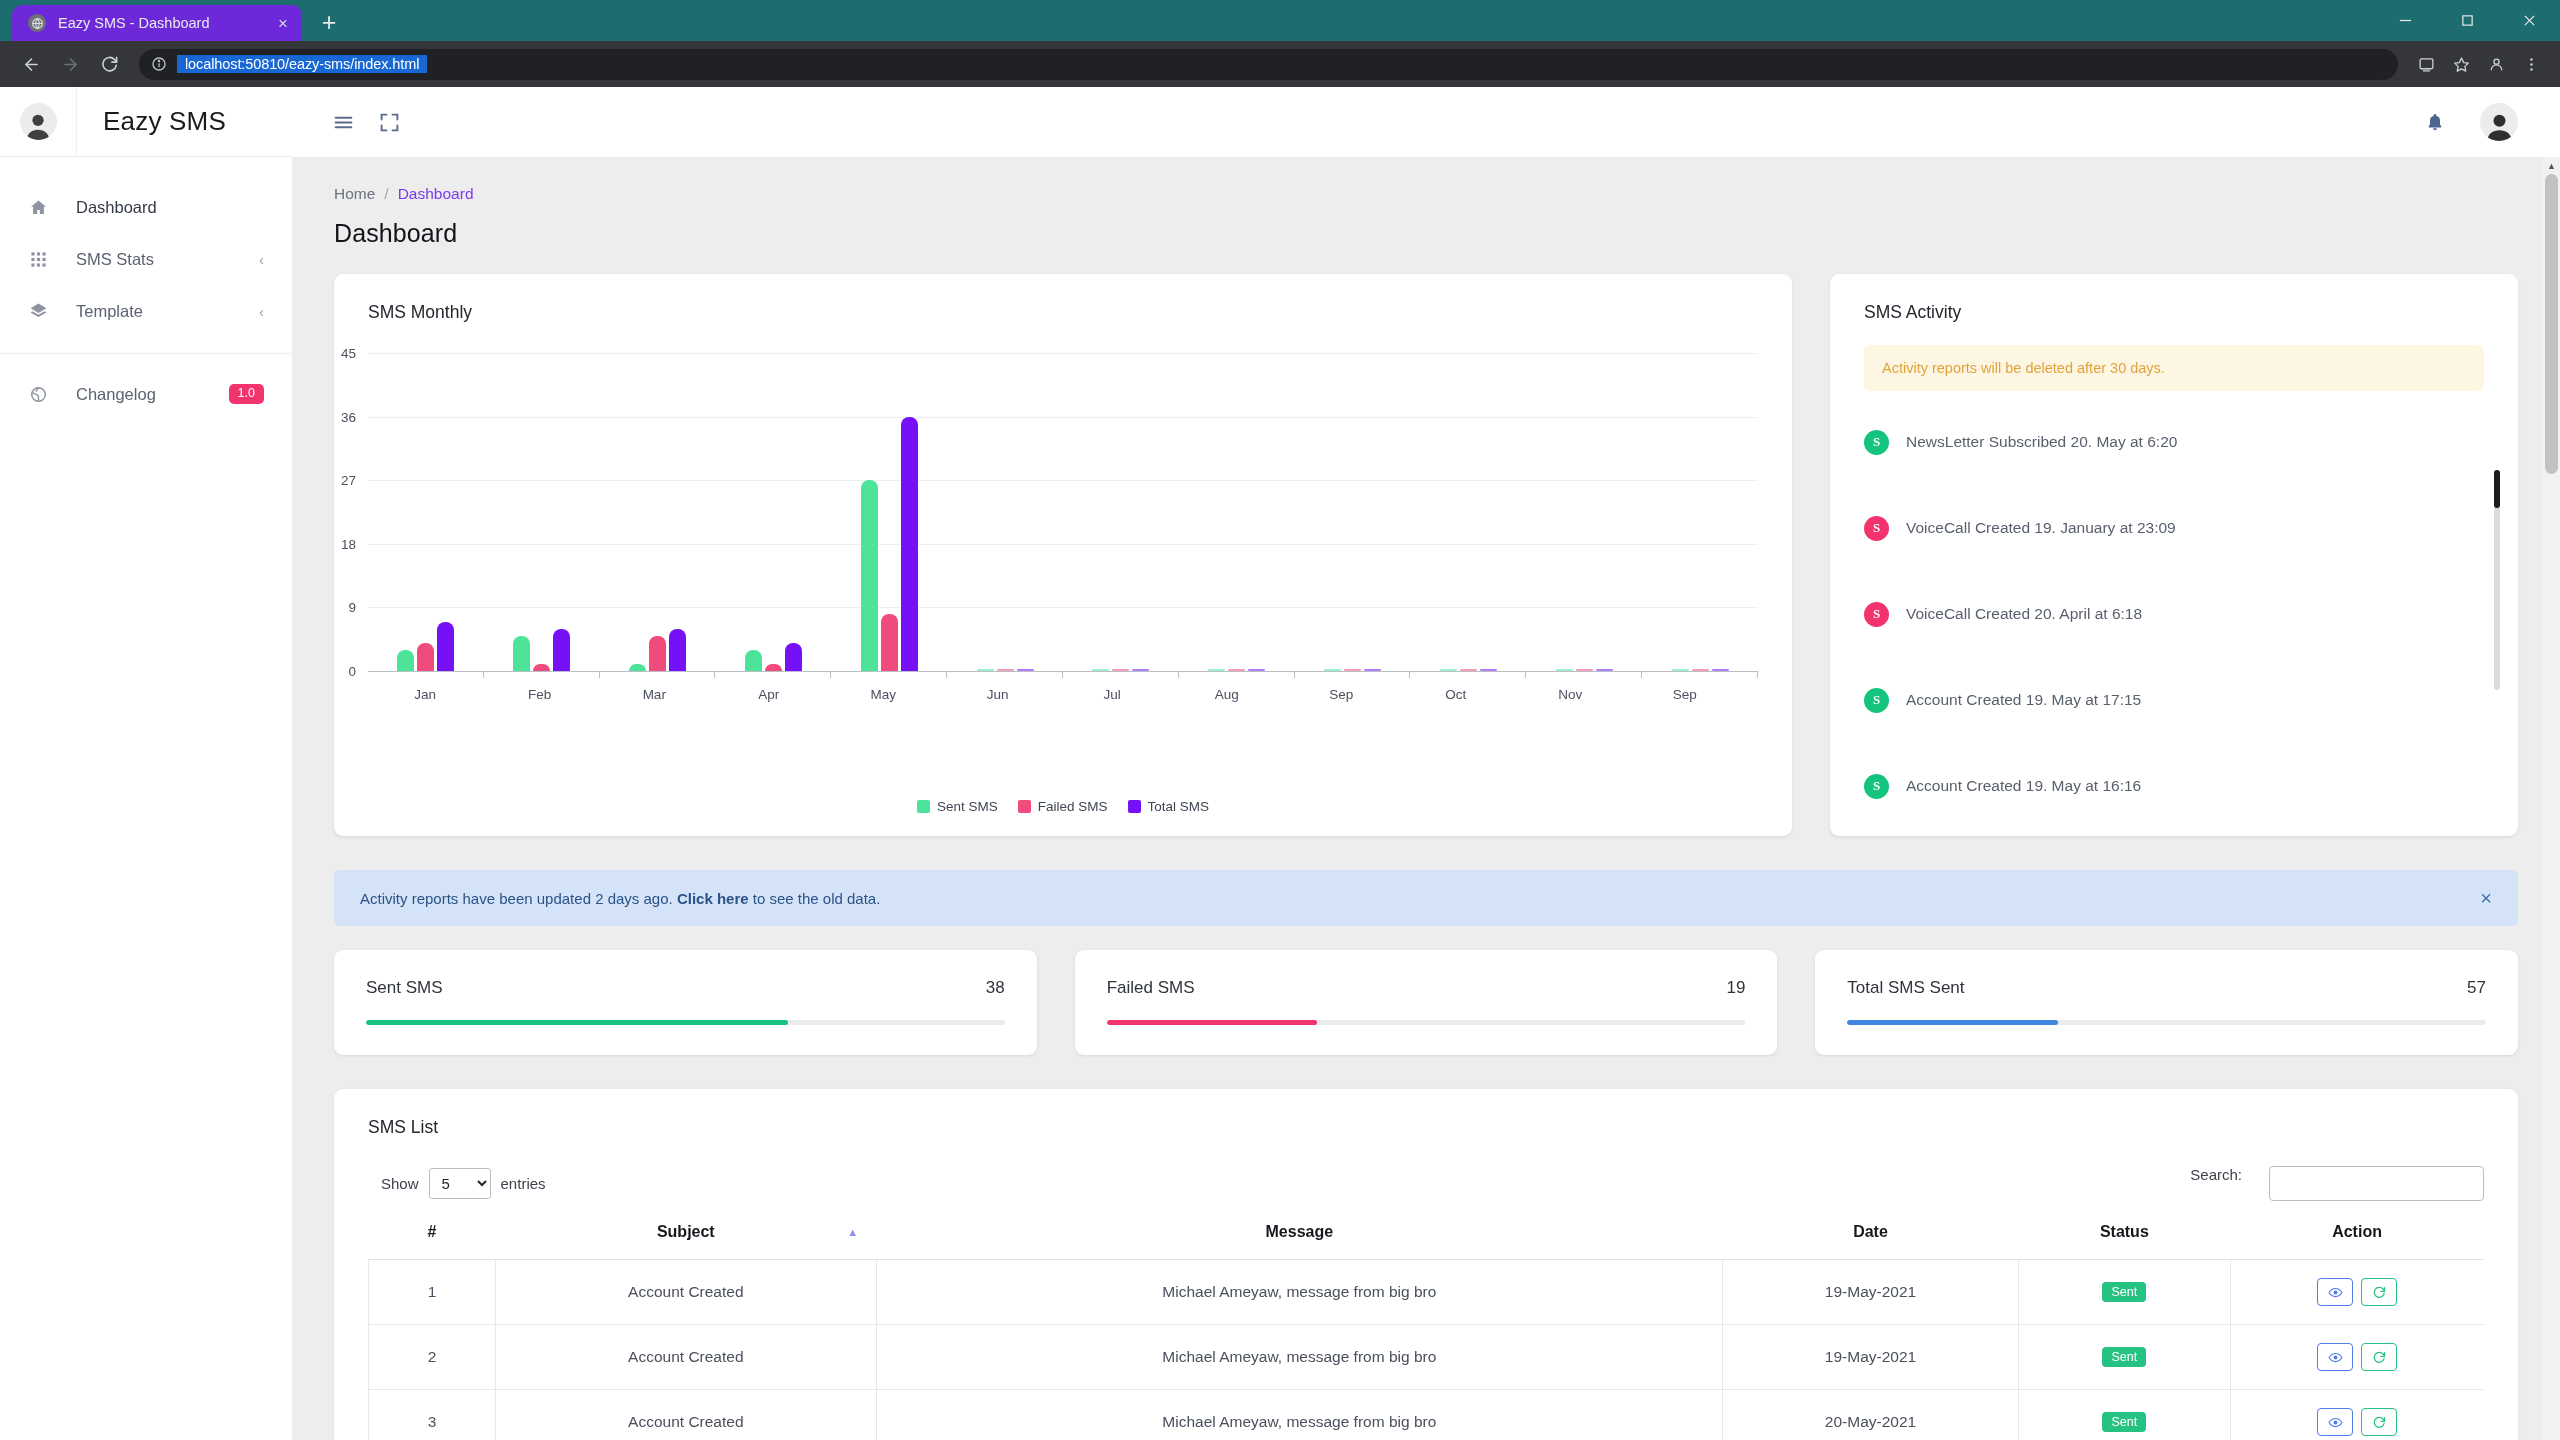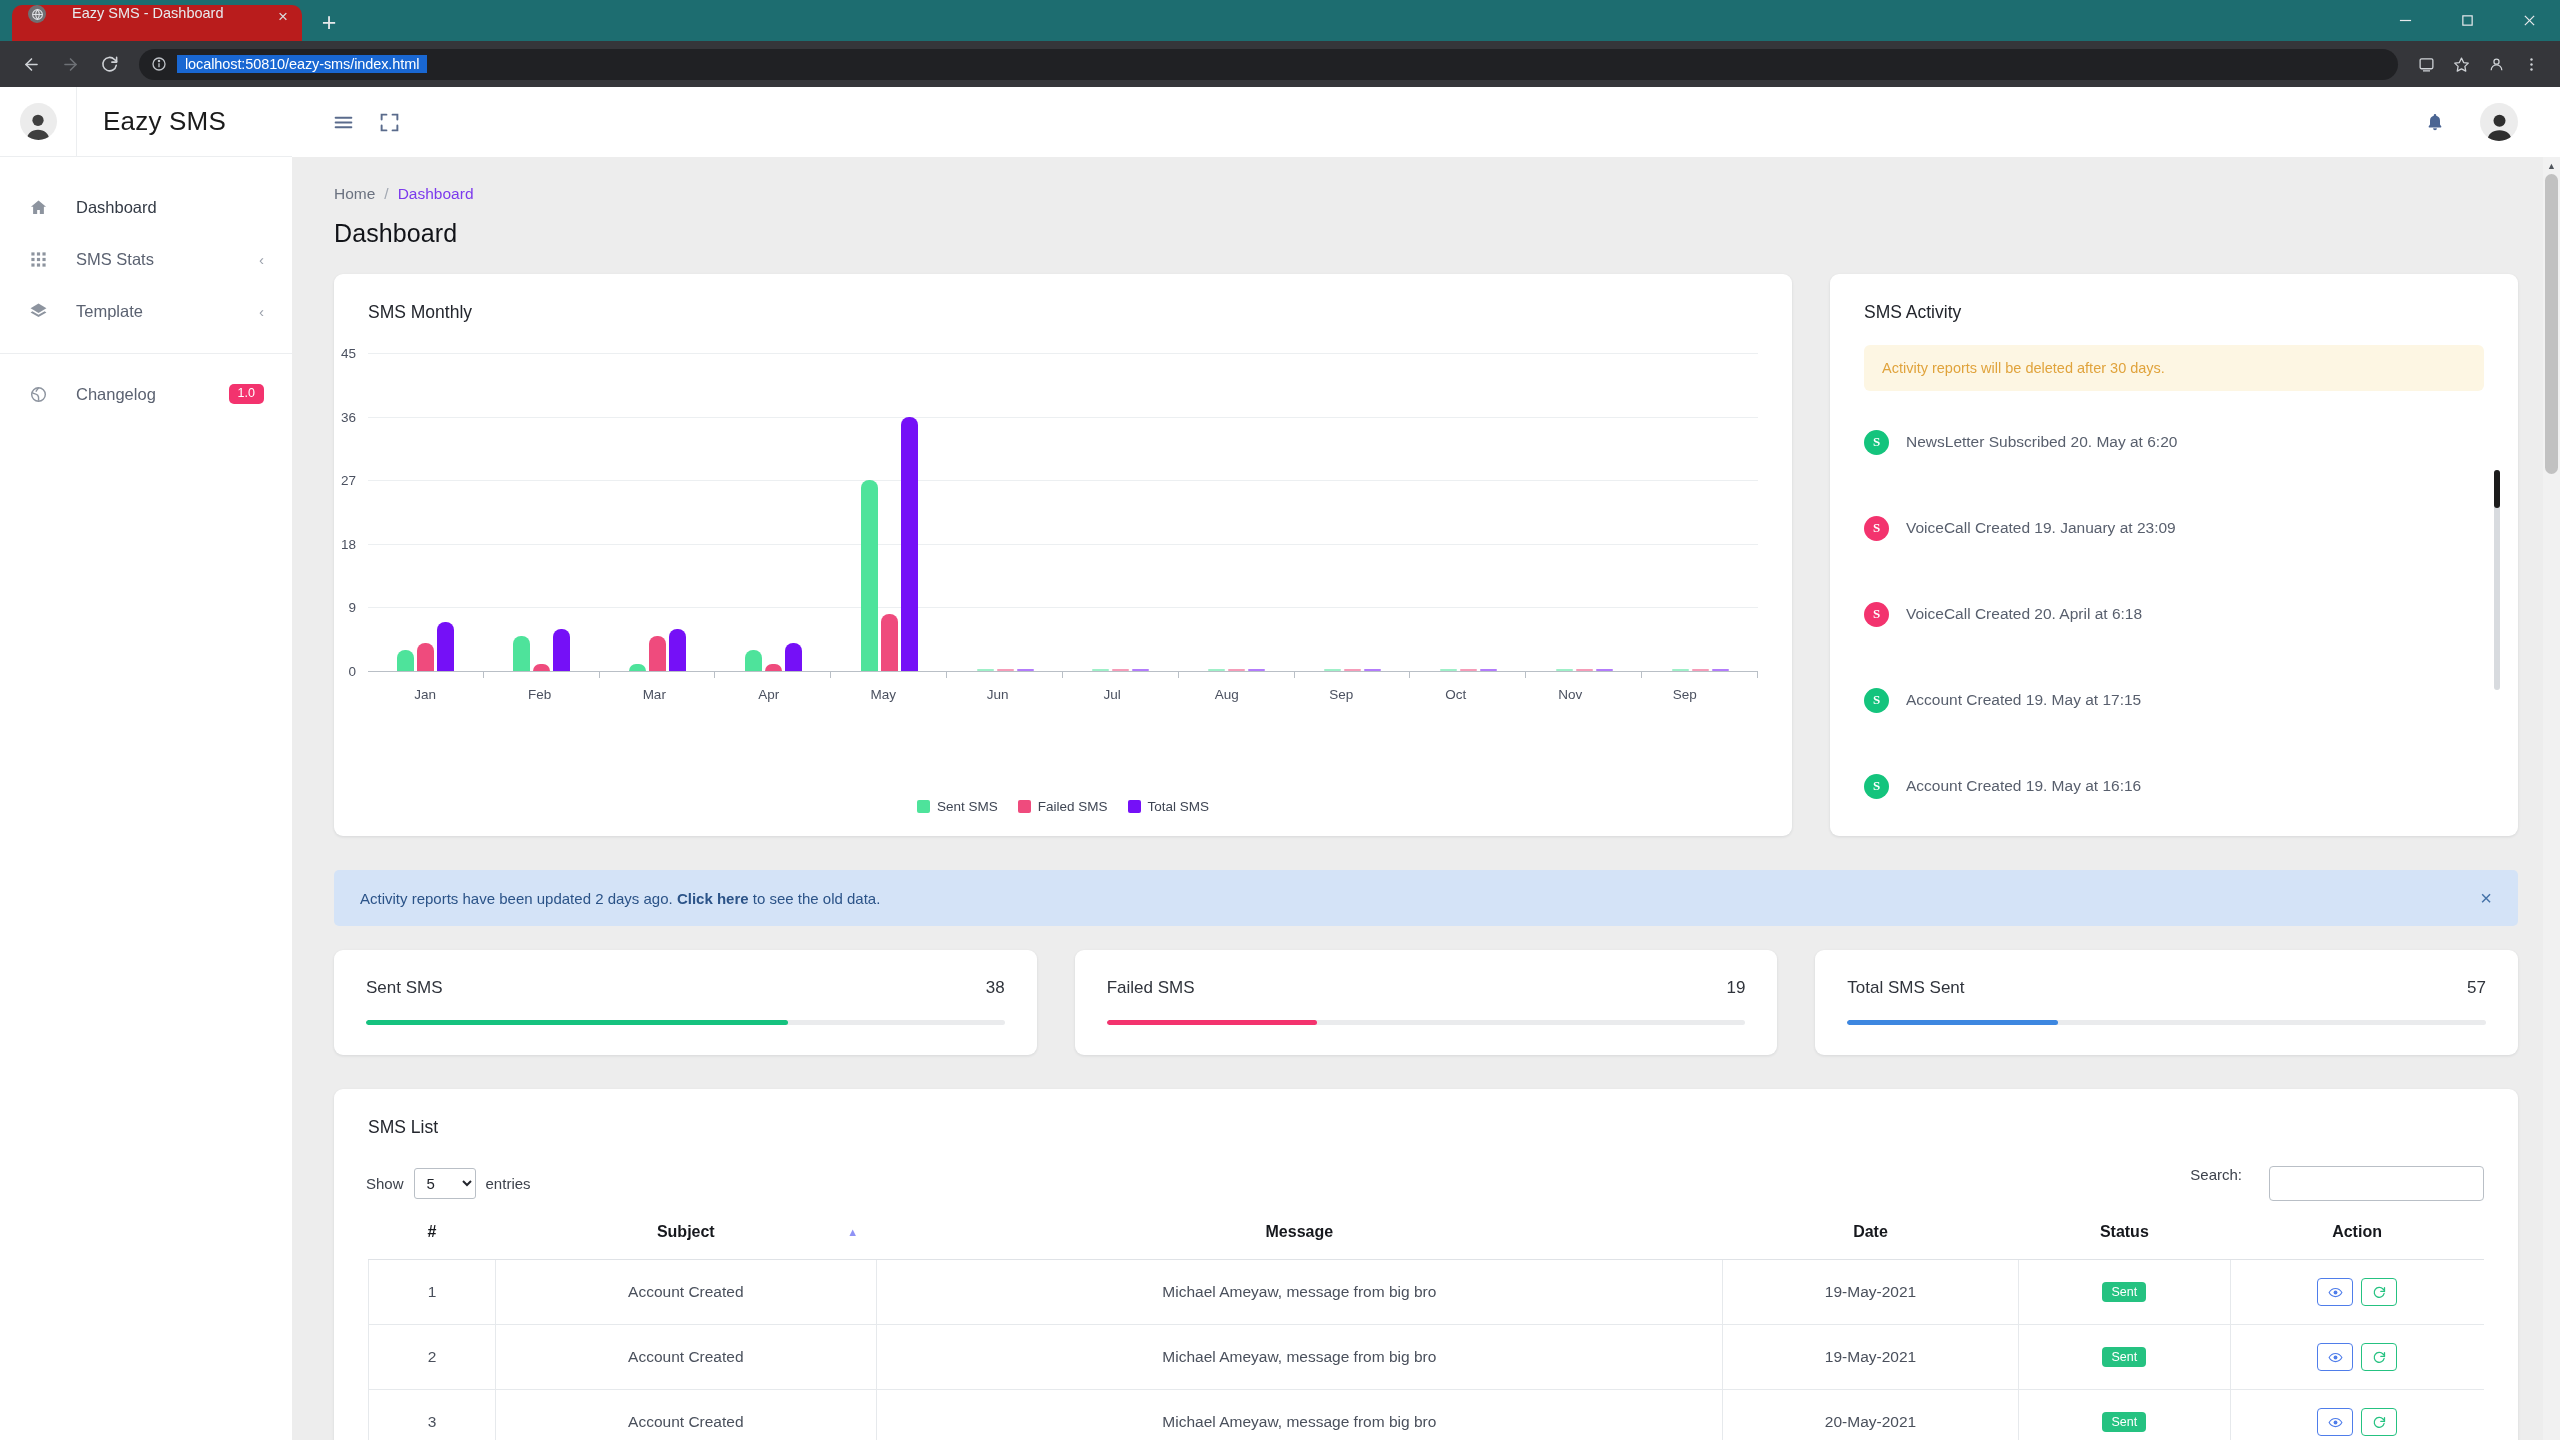--- a/index.html
+++ b/index.html
@@ -11,22 +11,22 @@
   }
 
   
   #browser { width: 2560px; height: 1440px; display: flex; flex-direction: column; }
 
   .tabstrip {
     height: 41px; background: #1d6d70; display: flex; align-items: flex-end;
     padding-left: 12px; position: relative; flex: none;
   }
   .tab {
-    height: 36px; width: 290px; background: #b91c1c; border-radius: 10px 10px 0 0;
-    display: flex; align-items: flex-start; padding: 0 8px 0 16px; gap: 26px; position: relative;
+    height: 36px; width: 290px; background: #6d28d9; border-radius: 10px 10px 0 0;
+    display: flex; align-items: center; padding: 0 8px 0 16px; gap: 12px; position: relative;
   }
   .tab-favicon {
     width: 18px; height: 18px; border-radius: 50%; background: #6f7073;
     display: flex; align-items: center; justify-content: center; flex: none;
   }
   .tab-favicon svg { width: 13px; height: 13px; }
   .tab-title {
     color: #e8eaed; font-size: 14.5px; white-space: nowrap; overflow: hidden;
     text-overflow: ellipsis; flex: 1;
   }
@@ -179,21 +179,21 @@
 
   .statrow { display: flex; gap: 38px; margin-top: 24px; }
   .stat-card { flex: 1 1 0; padding: 28px 32px 30px 32px; }
   .stat-head { display: flex; justify-content: space-between; align-items: baseline; }
   .stat-label { font-size: 17px; color: #30343c; }
   .stat-value { font-size: 17px; color: #30343c; }
   .progress { margin-top: 22px; height: 5px; background: #eaebed; border-radius: 3px; overflow: hidden; }
   .progress .fill { height: 5px; border-radius: 3px; }
 
   .list-card { margin-top: 34px; padding-bottom: 0; }
-  .list-controls { display: flex; align-items: center; padding: 28px 34px 0 32px; }
+  .list-controls { display: flex; align-items: center; padding: 28px 34px 0 47px; }
   .show-entries { display: flex; align-items: center; gap: 10px; font-size: 15px; color: #3d424c; }
   .show-select {
     font-family: "Liberation Sans", sans-serif; font-size: 15px; color: #23262d;
     border: 1px solid #b9bfc6; border-radius: 3px; padding: 5px 6px 5px 8px; background: #fff;
   }
   .search-wrap { margin-left: auto; display: flex; gap: 27px; font-size: 15px; color: #3d424c; }
   .search-input {
     width: 215px; height: 35px; border: 1px solid #b9bfc6; border-radius: 4px;
     font-family: "Liberation Sans", sans-serif; font-size: 15px; padding: 0 9px; background: #fff; outline: none;
   }

